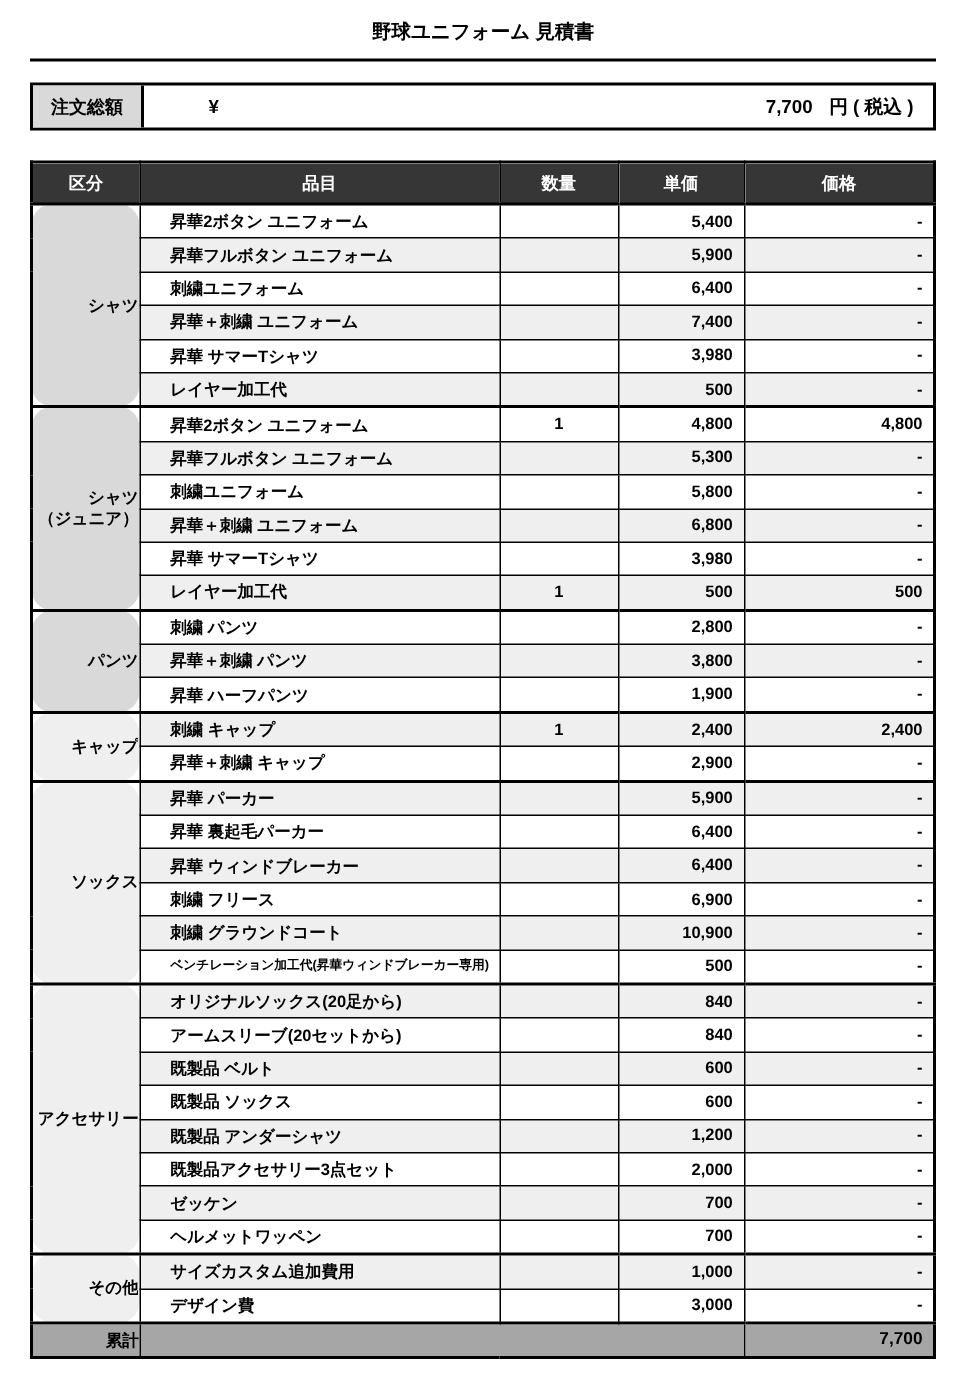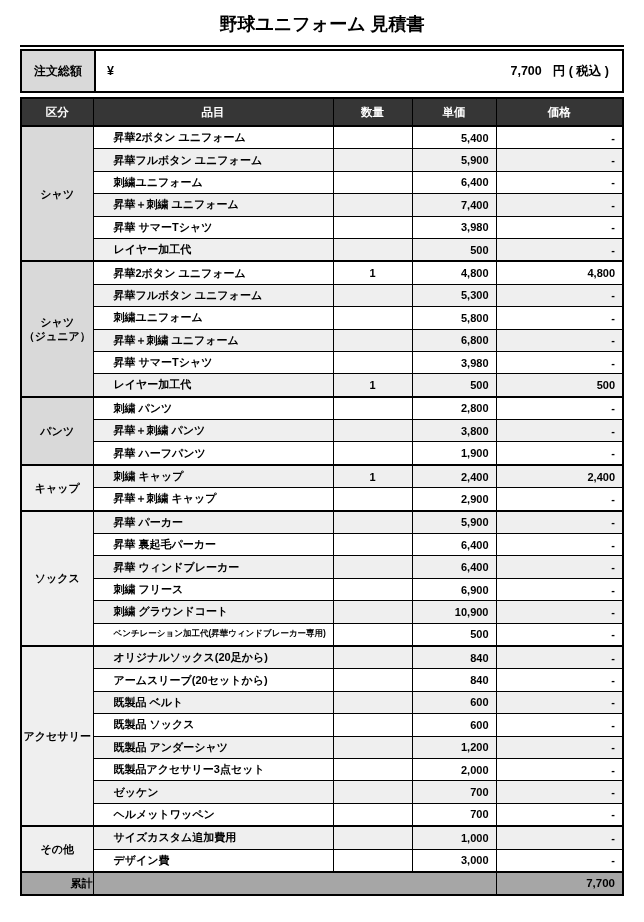--- a/index.html
+++ b/index.html
@@ -4,62 +4,62 @@
 <style>
   html,body{margin:0;padding:0;background:#fff;}
   body{
     width:644px;height:922px;
     font-family:"Liberation Sans","DejaVu Sans",sans-serif;
     color:#000;
   }
   .page{box-sizing:border-box;width:644px;height:922px;padding:6px 20px 0 20px;}
 
   .title{
-    text-align:center;font-weight:bold;font-size:18px;
+    text-align:center;font-weight:bold;font-size:13px;
     padding:6px 0 9px 0;border-bottom:2px solid #000;
   }
 
   .order-box{
-    margin-top:2px;height:44px;border:2px solid #000;
-    box-sizing:border-box;display:flex;align-items:stretch;
+    margin-top:14px;height:32px;border:2px solid #000;
+    box-sizing:border-box;display:flex;align-items:stretch;gap:32px;
   }
   .order-label{
     width:72px;background:var(--category-bg,#d9d9d9);
     border-right:2px solid #000;
     display:flex;align-items:center;justify-content:center;
     font-weight:bold;font-size:12px;flex:0 0 auto;
   }
   .order-value{
     flex:1;display:flex;align-items:center;justify-content:space-between;
     padding:0 13px 0 11px;font-weight:bold;font-size:12.5px;
   }
   .amt-group{display:flex;align-items:center;}
   .amt-group .suffix{margin-left:11px;}
 
   table.tbl{
-    margin-top:4px;width:604px;border-collapse:collapse;
+    margin-top:20px;width:604px;border-collapse:collapse;
     table-layout:fixed;border:2px solid #000;
   }
   .tbl th,.tbl td{border:1px solid #000;padding:0;overflow:hidden;}
   .tbl th{
     background:var(--header-bg,#363636);color:#fff;
     font-weight:bold;font-size:11.5px;height:26px;text-align:center;
     border-bottom:2px solid #000;
   }
   .tbl td{height:21.4px;font-weight:bold;font-size:11px;background:#fff;}
   tr.stripe td{background:var(--stripe-bg,#efefef);}
   tr.grp td{border-top:2px solid #000;}
   td.item{text-align:left;padding-left:20px;white-space:nowrap;}
   td.item.small{font-size:8.5px;}
   td.qty{text-align:center;}
   td.unit{text-align:right;padding-right:7px;}
   td.price{text-align:right;padding-right:7px;}
   td.cat{
-    background:var(--category-bg,#d9d9d9);text-align:center;
-    white-space:pre-line;line-height:1.3;font-size:11px;
+    background:var(--category-bg,#d9d9d9);text-align:right;
+    white-space:pre-line;line-height:1.3;font-size:11px;border-radius:14px;
   }
   tr.total td{
     background:var(--total-bg,#a6a6a6);border-top:2px solid #000;height:21px;
   }
   td.total-label{text-align:right;font-size:11px;}
   td.total-price{text-align:right;padding-right:7px;font-size:11.5px;}
 </style>
 </head>
 <body>
 

